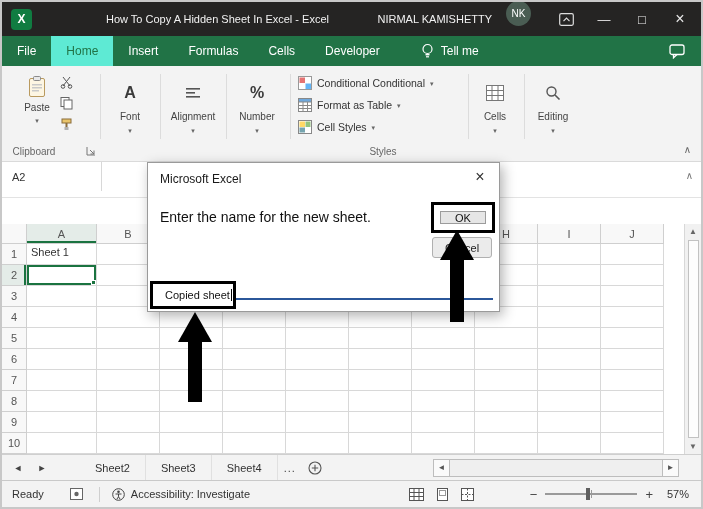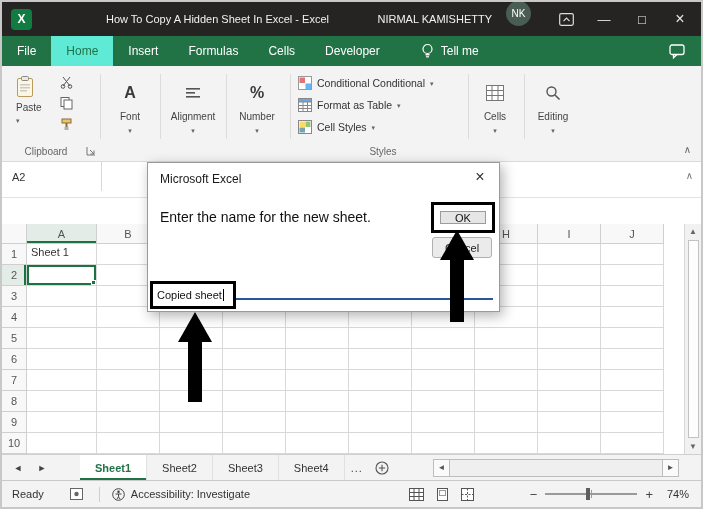--- a/index.html
+++ b/index.html
@@ -19,21 +19,21 @@
   
   .menubar{position:absolute;top:34px;left:0;right:0;height:30px;background:var(--excel-green,#217346);display:flex;align-items:stretch;color:#fff;font-size:12px}
   .mtab{padding:8px 15px;display:flex;align-items:center;cursor:default}
   .mtab.active{background:#5eead4;color:var(--excel-green,#217346);font-weight:normal}
   .tellme{display:flex;align-items:center;gap:7px;margin-left:26px}
   .comment-btn{margin-left:auto;margin-right:16px;align-self:center;display:flex}
 
   
   .ribbon{position:absolute;top:64px;left:0;right:0;height:96px;background:#f3f3f3;border-bottom:1px solid #dadada;font-size:10px;color:#444}
   .rdiv{position:absolute;top:8px;bottom:22px;width:1px;background:#dcdcdc}
-  .paste-btn{position:absolute;left:14px;top:6px;width:42px;height:74px;display:flex;flex-direction:column;align-items:flex-start;gap:4px;padding-top:4px}
+  .paste-btn{position:absolute;left:14px;top:6px;width:42px;height:74px;display:flex;flex-direction:column;align-items:center;gap:4px;padding-top:4px}
   .clip-icons{position:absolute;left:58px;top:10px;display:flex;flex-direction:column;gap:8px;align-items:center}
   .rgroup-label{position:absolute;bottom:4px;font-size:10px;color:#666;text-align:center}
   .launcher{position:absolute;left:84px;bottom:5px}
   .rcollapsed{position:absolute;top:6px;height:84px;display:flex;flex-direction:column;align-items:center;padding-top:8px;gap:5px}
   .ricon-box{height:26px;display:flex;align-items:center;justify-content:center}
   .rtext{font-size:16px;font-weight:bold;color:#3a3a3a}
   .chev{font-size:7px;color:#666;line-height:1}
   .styles-row{position:absolute;left:296px;height:18px;display:flex;align-items:center;gap:5px;font-size:10.5px;color:#333}
   .collapse-ribbon{position:absolute;right:10px;bottom:6px;font-size:10px;color:#666}
 
@@ -92,21 +92,21 @@
 
   
   .dialog{position:absolute;left:145px;top:160px;width:353px;height:150px;background:#fff;border:1px solid #9a9a9a;box-shadow:3px 4px 12px rgba(0,0,0,.3);z-index:10}
   .dlg-title{position:absolute;left:12px;top:9px;font-size:12px;color:#1a1a1a}
   .dlg-close{position:absolute;right:4px;top:2px;width:30px;height:24px;display:flex;align-items:center;justify-content:center;font-size:16px;color:#333}
   .dlg-msg{position:absolute;left:12px;top:46px;font-size:14px;color:#111}
   .ok-annot{position:absolute;left:283px;top:39px;width:64px;height:31px;border:3px solid #000;display:flex;padding:6px;background:#fff}
   .ok-btn{flex:1;background:#e6e6e6;border:1px solid #9c9c9c;font-size:11px;color:#111;display:flex;align-items:center;justify-content:center}
   .cancel-btn{position:absolute;left:284px;top:74px;width:60px;height:21px;background:#ebebeb;border:1px solid #b0b0b0;border-radius:3px;display:flex;align-items:center;justify-content:center;font-size:11px;color:#222}
   .dlg-input{position:absolute;left:4px;right:6px;top:115px;height:22px;border-bottom:2px solid var(--underline-blue,#2b579a)}
-  .input-annot{position:absolute;left:2px;top:118px;width:86px;height:28px;border:3px solid #000;background:#fff;display:flex;align-items:center;padding-left:4px;font-size:11px;color:#111;z-index:2}
+  .input-annot{position:absolute;left:2px;top:118px;width:86px;height:28px;border:3px solid #000;background:#fff;display:flex;align-items:center;padding-left:12px;font-size:11px;color:#111;z-index:2}
   .cursor{display:inline-block;width:1px;height:12px;background:#000;margin-left:1px}
 
   
   .arrow{position:absolute;z-index:20;display:flex;flex-direction:column;align-items:center}
   .arrow-head{width:0;height:0;border-left:17px solid transparent;border-right:17px solid transparent;border-bottom:30px solid #000}
   .arrow-shaft{width:14px;background:#000;flex:1}
   .arrow-ok{left:438px;top:228px;height:92px;width:34px}
   .arrow-input{left:176px;top:310px;height:90px;width:34px}
 
   svg{display:block}
@@ -190,21 +190,21 @@
           </svg>
       </span>
       <span>
         <svg width="13" height="13" viewBox="0 0 13 13">
             <rect x="2" y="1" width="9" height="4" fill="#e9c46a" stroke="#8a6d3b"></rect>
             <rect x="5.5" y="5" width="2" height="4" fill="#8a6d3b"></rect>
             <rect x="4.5" y="9" width="4" height="3" fill="#b0b0b0"></rect>
           </svg>
       </span>
     </div>
-    <div class="rgroup-label" style="left:12px;width:64px">Clipboard</div>
+    <div class="rgroup-label" style="left:0;width:64px">Clipboard</div>
     <div class="launcher">
       <svg width="10" height="10" viewBox="0 0 10 10">
           <path d="M1 1 V9 H9" fill="none" stroke="#777"></path>
           <path d="M4 4 L8 8 M8 4.5 V8 H4.5" stroke="#777" fill="none"></path>
         </svg>
     </div>
     <div class="rdiv" style="left:98px"></div>
 
     <div class="rcollapsed" style="left:98px;width:60px">
       <span class="ricon-box rtext">A</span>
@@ -454,21 +454,20 @@
   <div class="vscroll">
     <div class="vbtn">▲</div>
     <div class="vthumb"></div>
     <div class="vbtn">▼</div>
   </div>
 
   <div class="sheetbar">
     <div class="snav first">◄</div>
     <div class="snav">►</div>
     <div class="tabgap"></div>
-    <div class="stab active">Sheet1</div>
     <div class="stab">Sheet2</div>
     <div class="stab">Sheet3</div>
     <div class="stab">Sheet4</div>
     <div class="overflow">...</div>
     <div class="newsheet">
       <span>
         <svg width="14" height="14" viewBox="0 0 14 14">
             <circle cx="7" cy="7" r="6" fill="none" stroke="#555" stroke-width="1.1"></circle>
             <path d="M7 3.8 V10.2 M3.8 7 H10.2" stroke="#555" stroke-width="1.1"></path>
           </svg>
@@ -520,21 +519,21 @@
           </svg>
       </span>
     </span>
     <span class="zoom-out">−</span>
     <span class="zoom-slider">
       <span class="zoom-track"></span>
       <span class="zoom-tick"></span>
       <span class="zoom-thumb"></span>
     </span>
     <span class="zoom-in">+</span>
-    <span class="zoom-level">74%</span>
+    <span class="zoom-level">57%</span>
   </div>
 
   <div class="dialog">
     <div class="dlg-title">Microsoft Excel</div>
     <div class="dlg-close">×</div>
     <div class="dlg-msg">Enter the name for the new sheet.</div>
     <div class="ok-annot">
       <div class="ok-btn">OK</div>
     </div>
     <div class="cancel-btn">Cancel</div>

